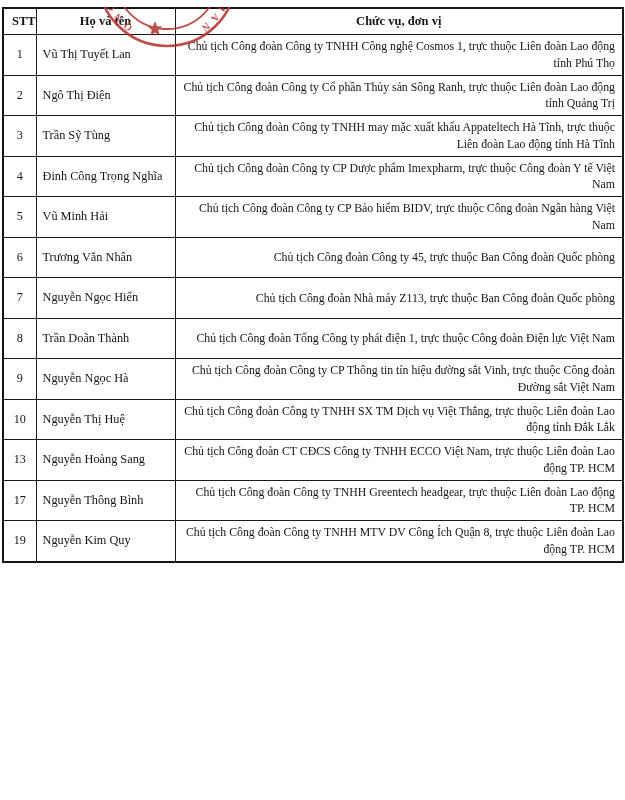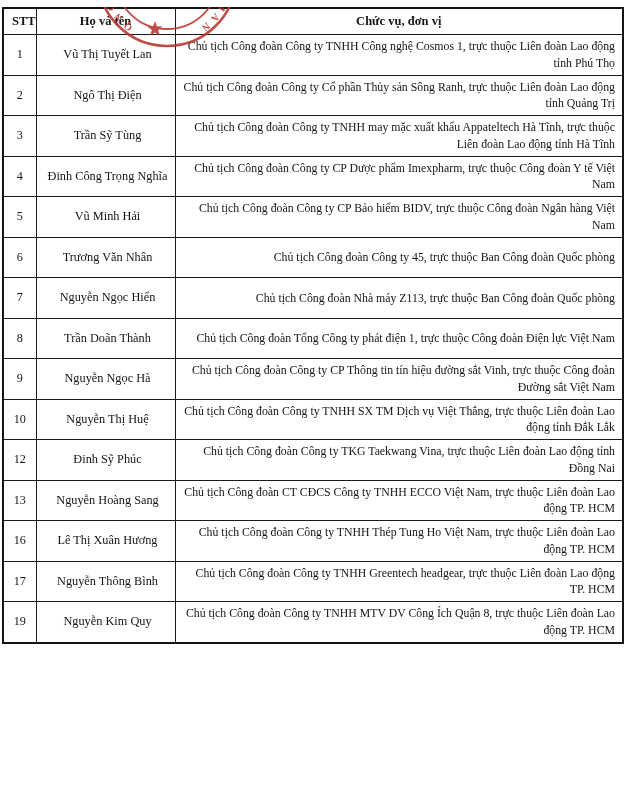--- a/index.html
+++ b/index.html
@@ -31,21 +31,20 @@
 
   col.c1 { width: 33px; }
   col.c2 { width: 139px; }
   col.c3 { width: 448px; }
 
   .doc-table th,
   .doc-table td {
     border: 1.5px solid #1a1a1a;
     vertical-align: middle;
     overflow: hidden;
-    text-align: center;
   }
 
   .doc-table thead th {
     height: 23px;
     font-size: 12.5px;
     font-weight: bold;
     text-align: center;
     padding: 1px 8px;
   }
 
@@ -168,39 +167,29 @@
       <td class="cell-pos">Chủ tịch Công đoàn Công ty CP Thông tin tín hiệu đường sắt Vinh, trực thuộc Công đoàn Đường sắt Việt Nam</td>
     </tr>
 
     <tr>
       <td class="cell-stt">10</td>
       <td class="cell-name">Nguyễn Thị Huệ</td>
       <td class="cell-pos">Chủ tịch Công đoàn Công ty TNHH SX TM Dịch vụ Việt Thắng, trực thuộc Liên đoàn Lao động tỉnh Đắk Lắk</td>
     </tr>
 
 
-    <tr>
-      <td class="cell-stt">12</td>
-      <td class="cell-name">Đinh Sỹ Phúc</td>
-      <td class="cell-pos">Chủ tịch Công đoàn Công ty TKG Taekwang Vina, trực thuộc Liên đoàn Lao động tỉnh Đồng Nai</td>
-    </tr>
 
     <tr>
       <td class="cell-stt">13</td>
       <td class="cell-name">Nguyễn Hoàng Sang</td>
       <td class="cell-pos">Chủ tịch Công đoàn CT CĐCS Công ty TNHH ECCO Việt Nam, trực thuộc Liên đoàn Lao động TP. HCM</td>
     </tr>
 
 
 
-    <tr>
-      <td class="cell-stt">16</td>
-      <td class="cell-name">Lê Thị Xuân Hương</td>
-      <td class="cell-pos">Chủ tịch Công đoàn Công ty TNHH Thép Tung Ho Việt Nam, trực thuộc Liên đoàn Lao động TP. HCM</td>
-    </tr>
 
     <tr>
       <td class="cell-stt">17</td>
       <td class="cell-name">Nguyễn Thông Bình</td>
       <td class="cell-pos">Chủ tịch Công đoàn Công ty TNHH Greentech headgear, trực thuộc Liên đoàn Lao động TP. HCM</td>
     </tr>
 
 
     <tr>
       <td class="cell-stt">19</td>

